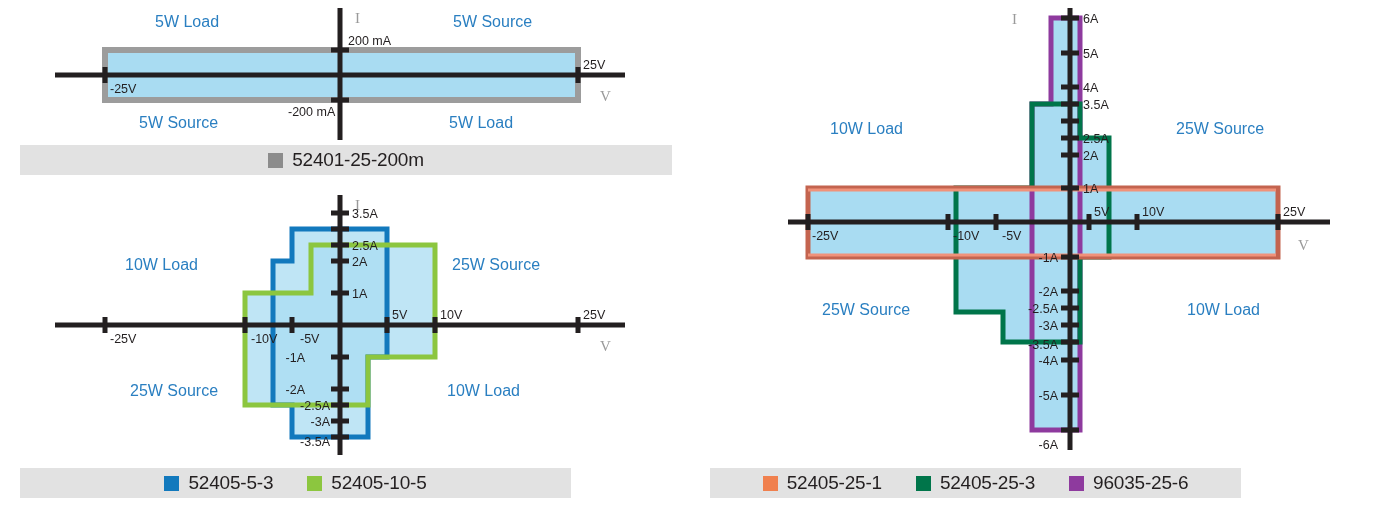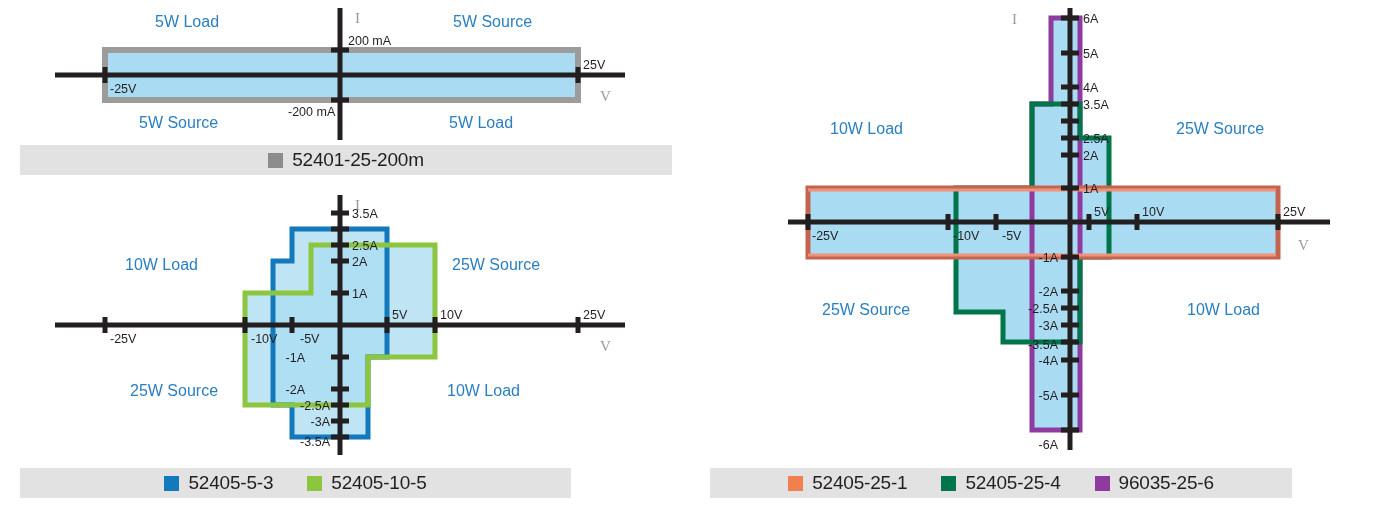--- a/index.html
+++ b/index.html
@@ -219,28 +219,28 @@
       <text class="tick-label" x="368" y="262" text-anchor="end">-1A</text>
       <text class="tick-label" x="368" y="296" text-anchor="end">-2A</text>
       <text class="tick-label" x="368" y="313" text-anchor="end">-2.5A</text>
       <text class="tick-label" x="368" y="330" text-anchor="end">-3A</text>
       <text class="tick-label" x="368" y="349" text-anchor="end">-3.5A</text>
       <text class="tick-label" x="368" y="365" text-anchor="end">-4A</text>
       <text class="tick-label" x="368" y="400" text-anchor="end">-5A</text>
       <text class="tick-label" x="368" y="449" text-anchor="end">-6A</text>
     </svg>
 
-    <div class="legend-bar" id="legend3" style="left:20px;top:468px;width:582px;height:30px;">
+    <div class="legend-bar" id="legend3" style="left:20px;top:468px;width:531px;height:30px;">
       <div class="legend-item">
         <span class="legend-swatch" style="background:#f0804e"></span>
         <span class="legend-label">52405-25-1</span>
       </div>
       <div class="legend-item">
         <span class="legend-swatch" style="background:#00754a"></span>
-        <span class="legend-label">52405-25-4</span>
+        <span class="legend-label">52405-25-3</span>
       </div>
       <div class="legend-item">
         <span class="legend-swatch" style="background:#8e3a9e"></span>
         <span class="legend-label">96035-25-6</span>
       </div>
     </div>
   </div>
 
 </div>
 

